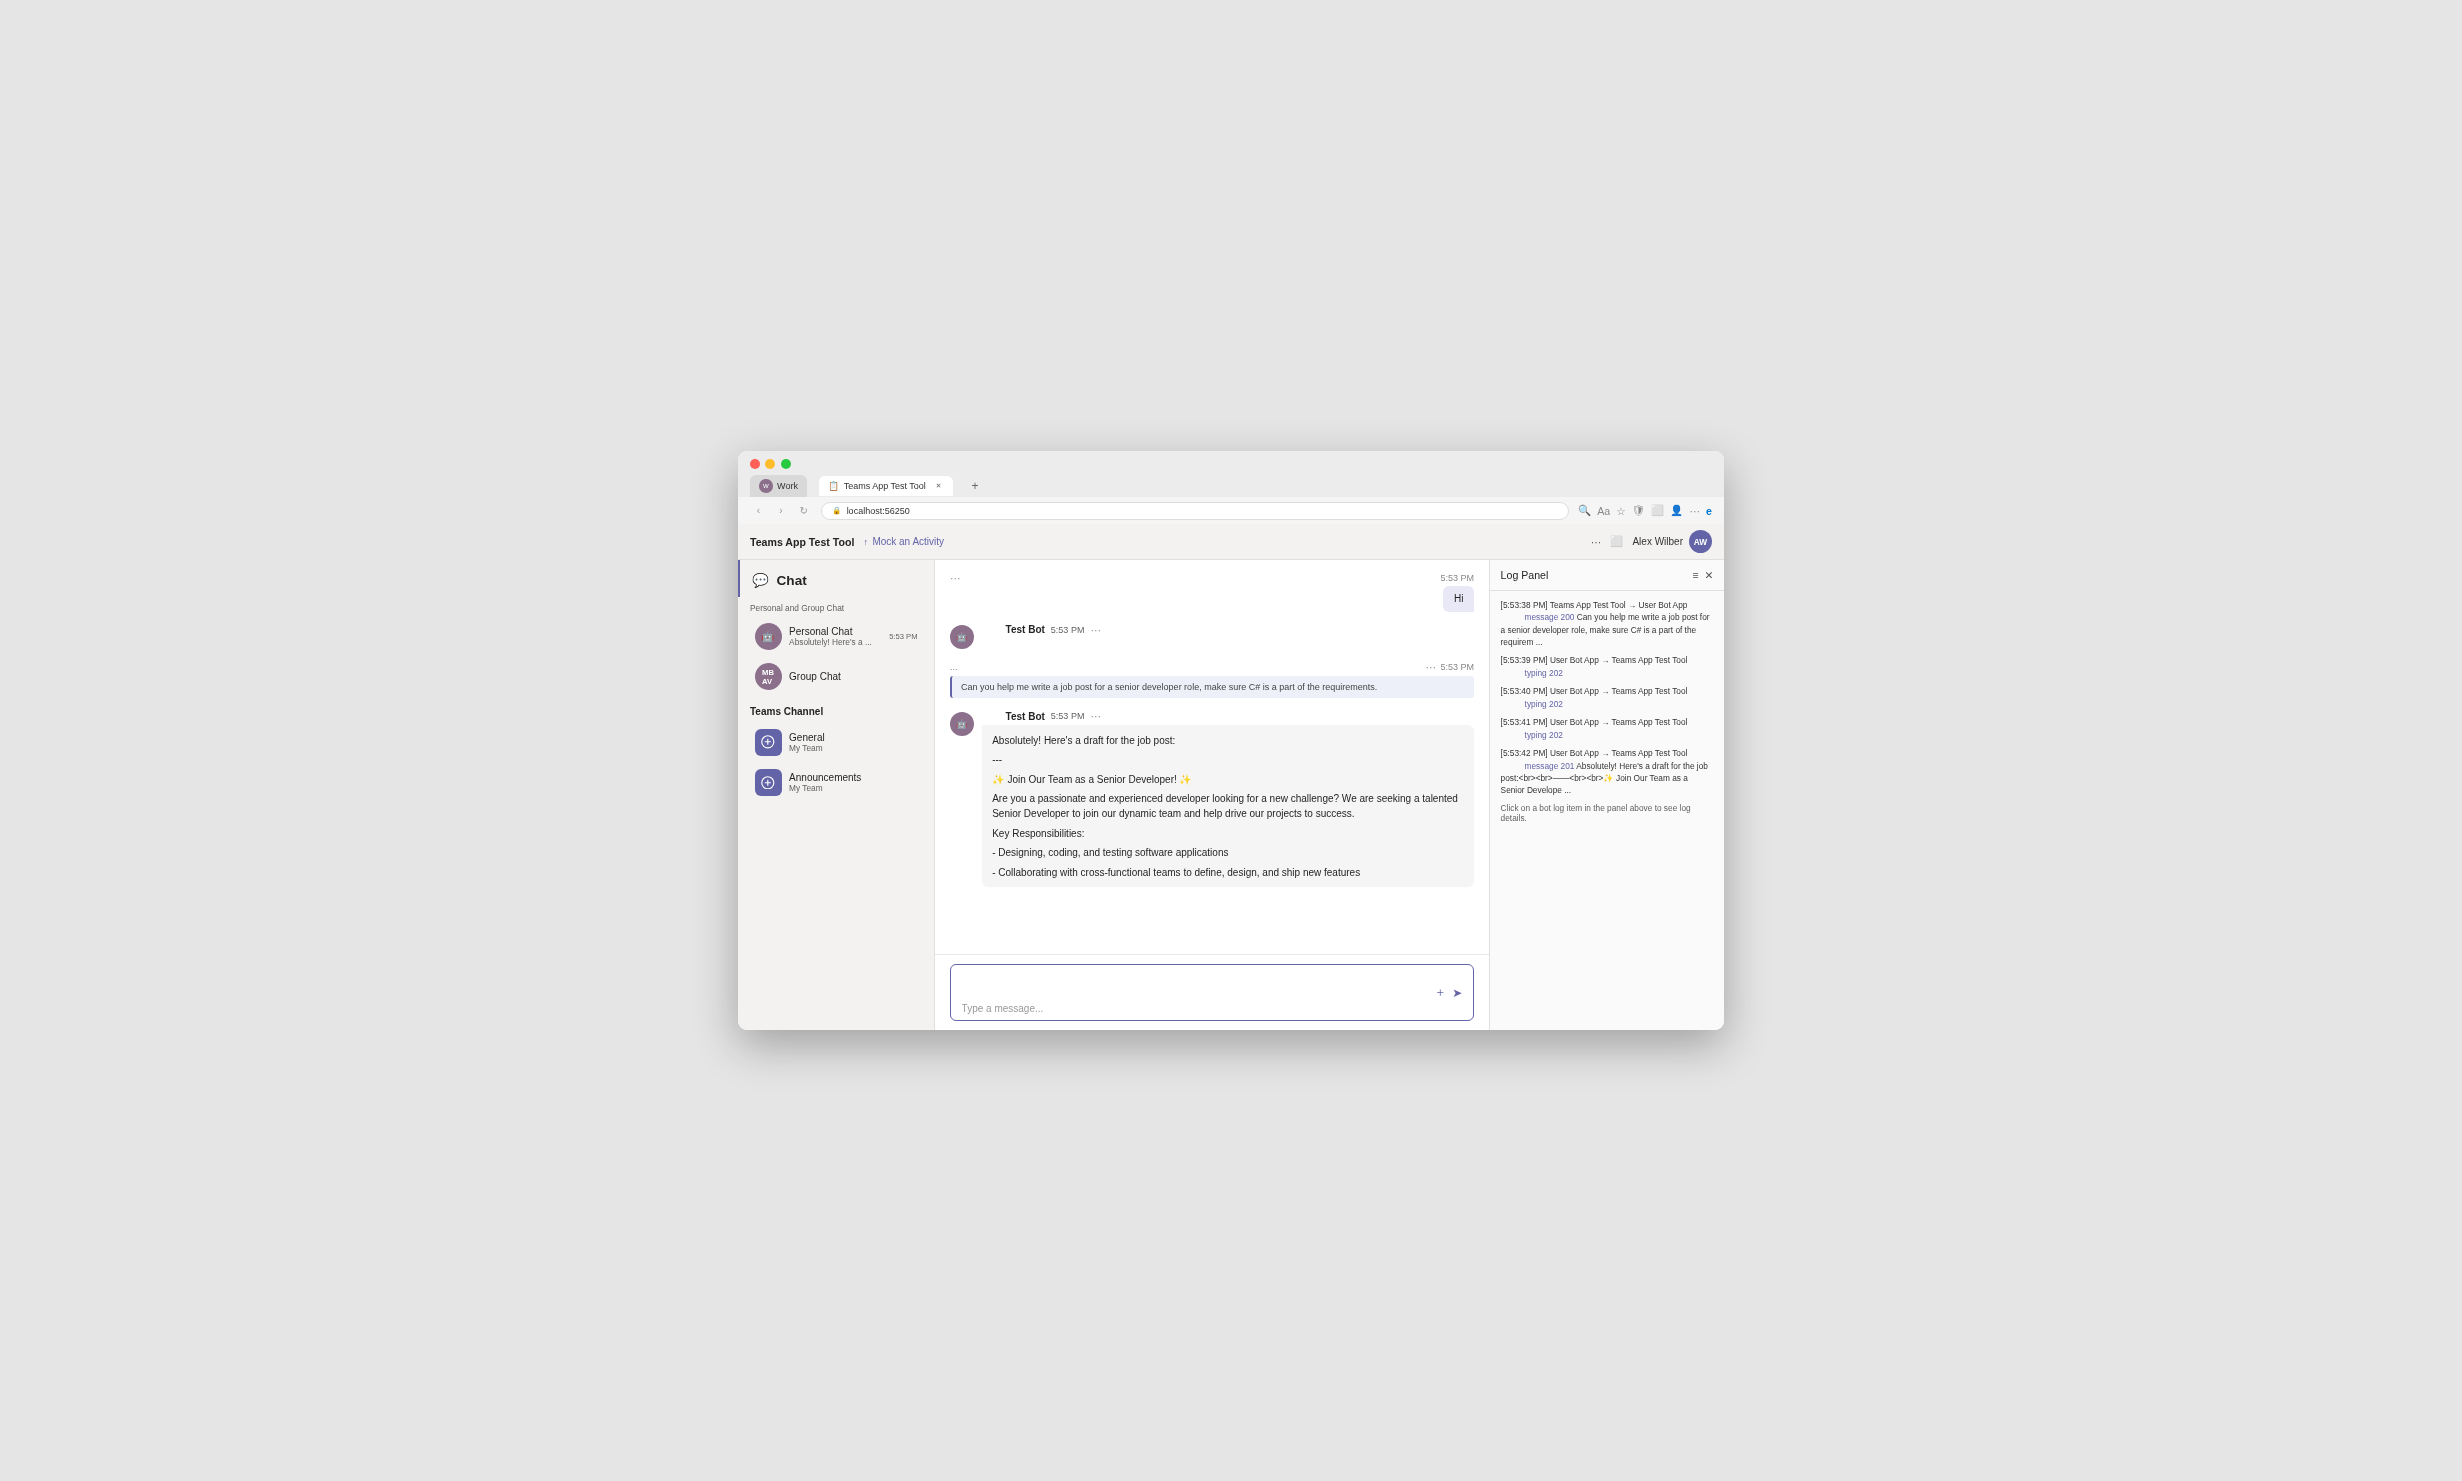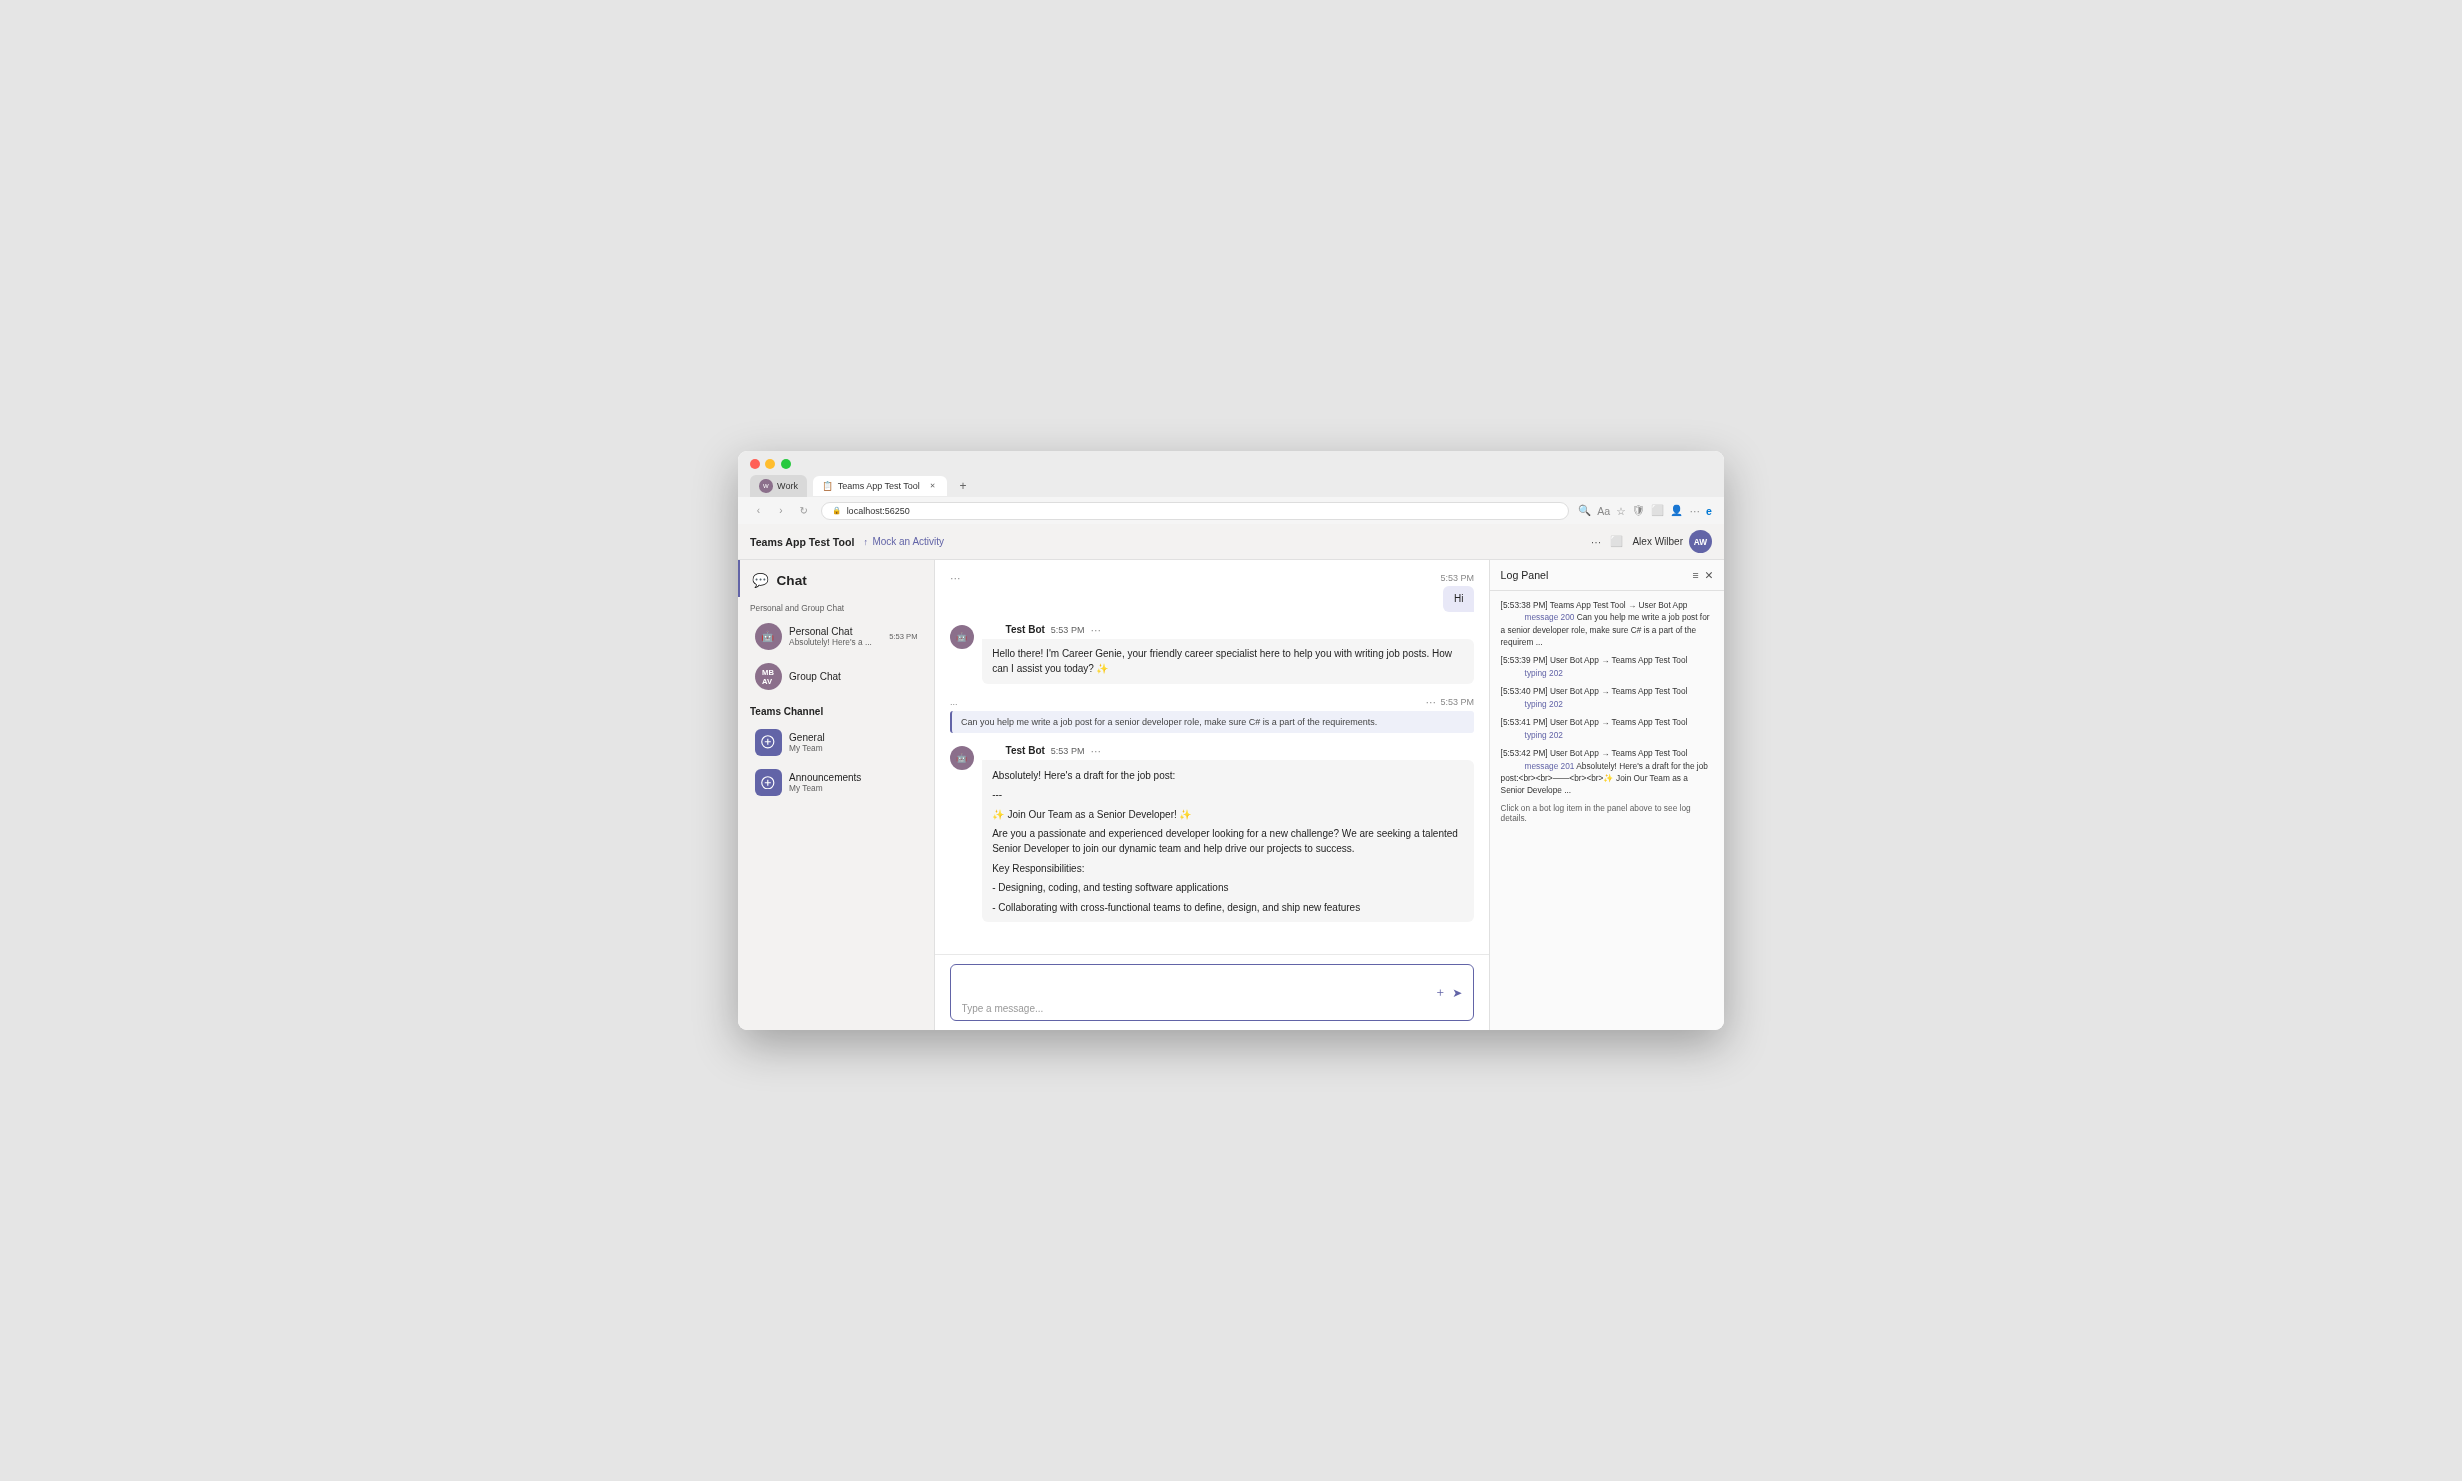--- a/index.html
+++ b/index.html
@@ -20,21 +20,21 @@
     }
     .traffic-lights {
       display: flex; gap: 5.3px; margin-bottom: 6px;
     }
     .tl { width: 10px; height: 10px; border-radius: 50%; }
     .tl-red { background: #ff5f56; }
     .tl-yellow { background: #ffbd2e; }
     .tl-green { background: #27c93f; }
 
     .tab-bar {
-      display: flex; align-items: center; gap: 6px;
+      display: flex; align-items: center; gap: 12px;
     }
     .tab-profile {
       display: flex; align-items: center; gap: 4.5px;
       background: #d9d9d9; border-radius: 6px 6px 0 0;
       padding: 4.5px 9px; font-size: 9px; color: #333;
     }
     .tab-profile .profile-avatar {
       width: 13.6px; height: 13.6px; border-radius: 50%; background: #8b6f8b;
       display: flex; align-items: center; justify-content: center;
       font-size: 6px; color: white;
@@ -408,23 +408,20 @@
         </div>
 
         <div class="message-group">
           <div class="bot-message-row">
             <div class="bot-avatar">🤖</div>
             <div class="bot-message-content">
               <div class="bot-message-header">
                 <span class="bot-name">Test Bot</span>
                 <span>5:53 PM</span>
                 <span class="more-btn">···</span>
-              </div>
-              <div class="bot-bubble">
-                <span>Hello there! I'm Career Genie, your friendly career specialist here to help you with writing job posts. How can I assist you today? ✨</span>
               </div>
             </div>
           </div>
         </div>
 
         <div class="message-group">
           <div class="ellipsis-meta">
             <span>...</span>
             <span style="display:flex; align-items:center; gap:4.5px;">
               <span class="more-btn">···</span>

